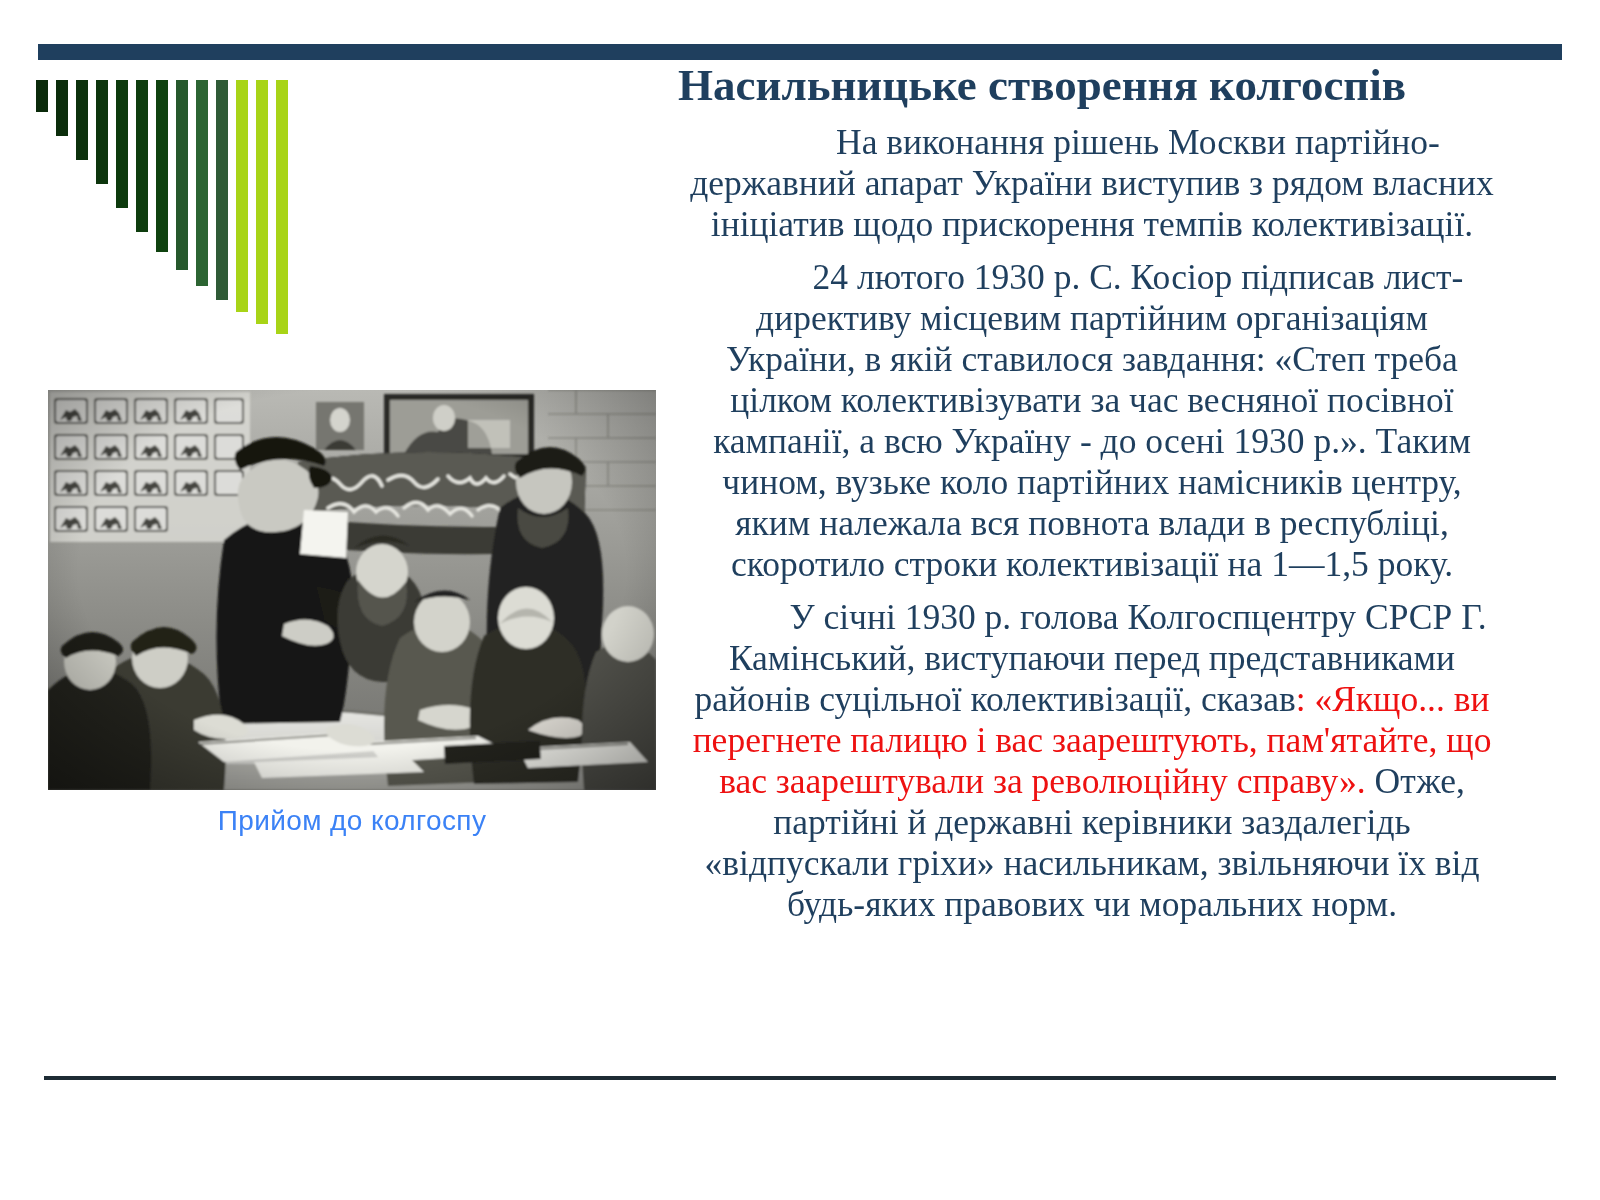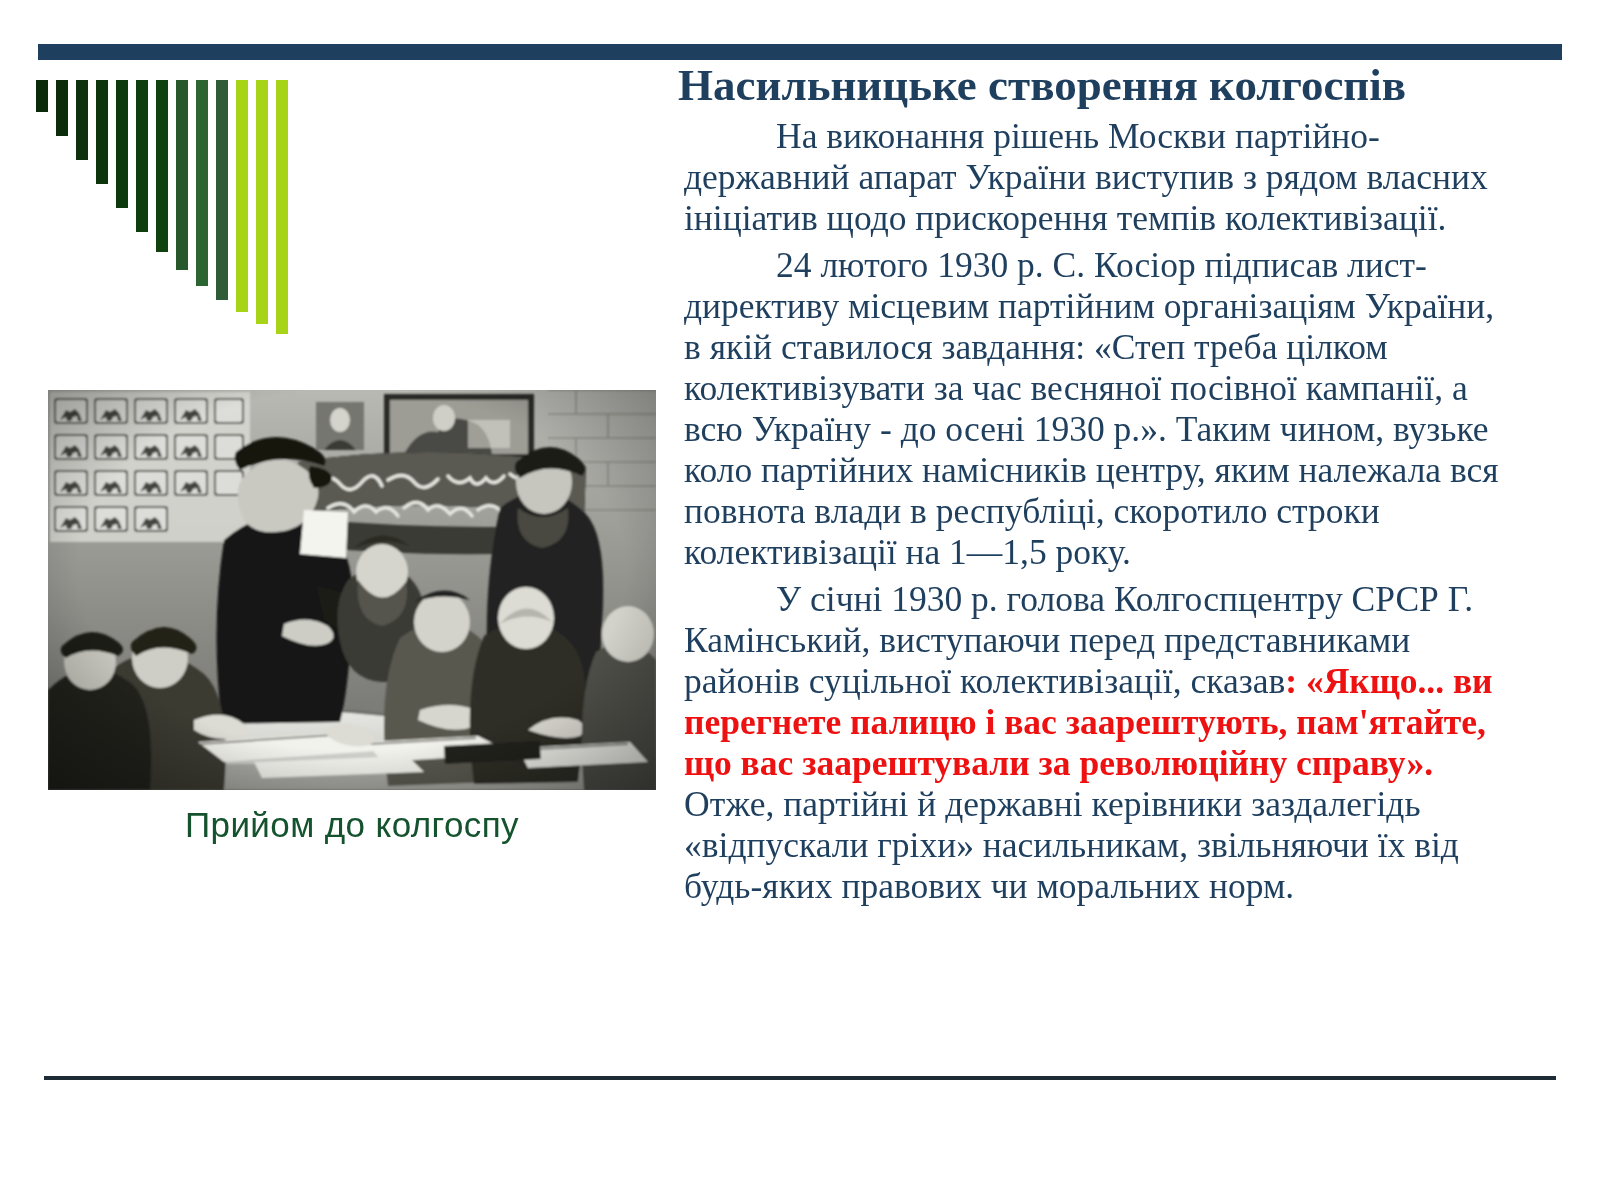--- a/index.html
+++ b/index.html
@@ -65,22 +65,22 @@
   }
   #photo-frame svg { display: block; }
 
   #photo-caption {
     position: absolute;
     left: 48px;
     top: 805px;
     width: 608px;
     text-align: center;
     font-family: "Liberation Sans", "DejaVu Sans", sans-serif;
-    font-size: 35px;
-    color: #14532d;
+    font-size: 28px;
+    color: #3b82f6;
     letter-spacing: 0.4px;
   }
 
   
   #body-column {
     position: absolute;
     left: 678px;
     top: 62px;
     width: 828px;
   }
@@ -89,27 +89,27 @@
     line-height: 1.06;
     color: #1f3f5e;
     margin: 0 0 6px 0;
     font-weight: bold;
     white-space: nowrap;
   }
   .body-para {
     font-size: 35.5px;
     line-height: 1.155;
     color: #1f3f5e;
-    margin: 6px;
+    margin: 12px;
     text-indent: 92px;
-    text-align: left;
+    text-align: center;
   }
   .highlight-red {
     color: #ee1111;
-    font-weight: bold;
+    font-weight: normal;
   }
 </style>
 </head>
 <body style="background: rgb(255, 255, 255);">
 
 <div id="top-rule" style="background: rgb(31, 63, 94);"></div>
 
 <div id="bar-motif">
     <div class="motif-bar" style="left: 0px; width: 12px; height: 32px; background: rgb(10, 42, 10);"></div>
     <div class="motif-bar" style="left: 20px; width: 12px; height: 56px; background: rgb(11, 45, 11);"></div>

